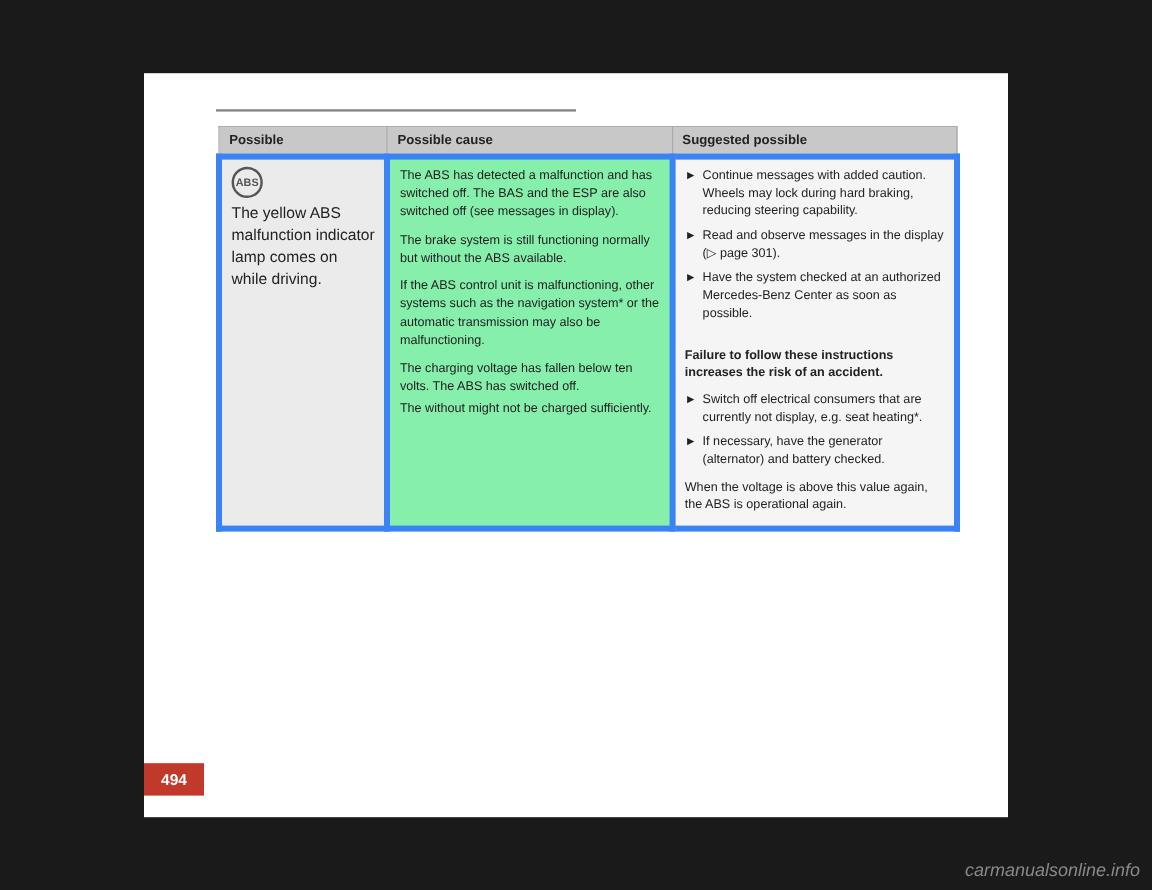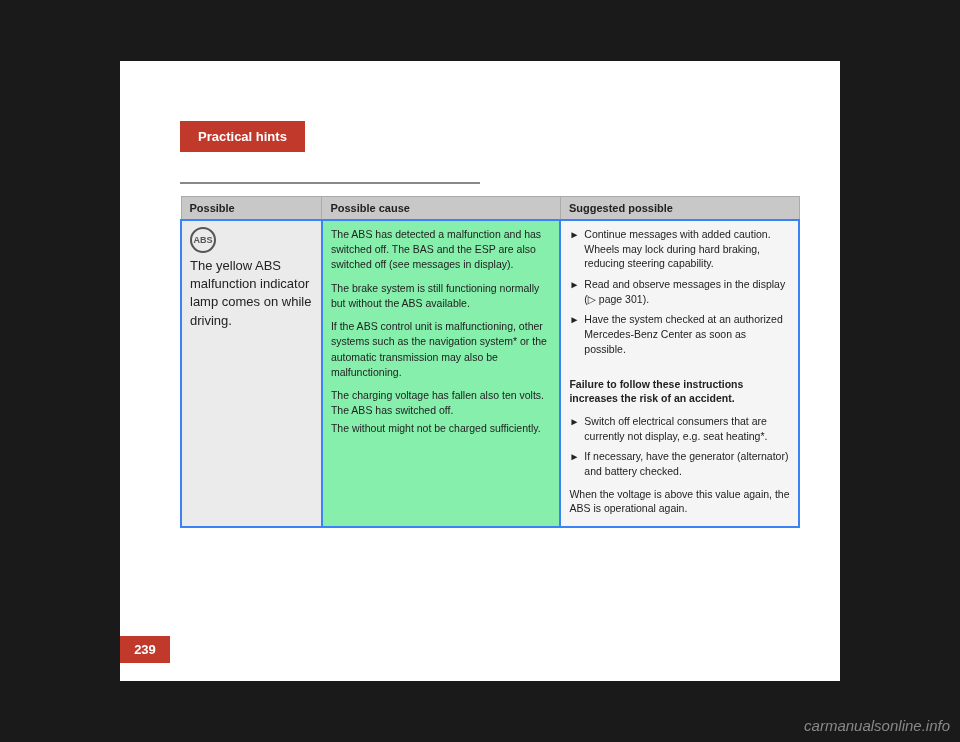--- a/index.html
+++ b/index.html
@@ -50,21 +50,21 @@
     }
     th {
       background: #c8c8c8;
       text-align: left;
       padding: 5px 8px;
       font-weight: bold;
       font-size: 11px;
       border: 1px solid #aaa;
     }
     td {
-      border: 2px solid #3b82f6;
+      border: 5px solid #3b82f6;
       padding: 6px 8px;
       vertical-align: top;
       background: #f5f5f5;
     }
     td.problem-col {
       width: 130px;
       background: #ebebeb;
     }
     td.cause-col {
       width: 220px;
@@ -141,23 +141,20 @@
       font-size: 15px;
       color: #888;
       font-style: italic;
     }
   </style>
 </head>
 <body>
 
 <div class="page">
 
-  <div class="header-bar">
-    <span>Practical hints</span>
-  </div>
 
   <div class="underline"></div>
 
   <div class="table-wrapper">
     <table>
       <thead>
         <tr>
           <th>Possible</th>
           <th>Possible cause</th>
           <th>Suggested possible</th>
@@ -168,21 +165,21 @@
           <td class="problem-col">
             <div class="abs-icon">
               <span>ABS</span>
             </div>
             <div class="problem-text">The yellow ABS malfunction indicator lamp comes on while driving.</div>
           </td>
           <td class="cause-col">
             <p class="cause-para">The ABS has detected a malfunction and has switched off. The BAS and the ESP are also switched off (see messages in display).</p>
             <p class="cause-para">The brake system is still functioning normally but without the ABS available.</p>
             <p class="cause-para">If the ABS control unit is malfunctioning, other systems such as the navigation system* or the automatic transmission may also be malfunctioning.</p>
-            <p class="cause-para voltage-para">The charging voltage has fallen also ten volts. The ABS has switched off.</p>
+            <p class="cause-para voltage-para">The charging voltage has fallen below ten volts. The ABS has switched off.</p>
             <p class="cause-para">The without might not be charged sufficiently.</p>
           </td>
           <td class="solution-col">
             <div class="solution-item">
               <span class="arrow">►</span>
               <span>Continue messages with added caution. Wheels may lock during hard braking, reducing steering capability.</span>
             </div>
             <div class="solution-item">
               <span class="arrow">►</span>
               <span>Read and observe messages in the display (▷ page 301).</span>
@@ -200,17 +197,17 @@
               <span class="arrow">►</span>
               <span>If necessary, have the generator (alternator) and battery checked.</span>
             </div>
             <div class="voltage-para">When the voltage is above this value again, the ABS is operational again.</div>
           </td>
         </tr>
       </tbody>
     </table>
   </div>
 
-  <div class="page-number">239</div>
+  <div class="page-number">494</div>
 
 </div>
 
 <div class="watermark">carmanualsonline.info</div>
 
 </body></html>

